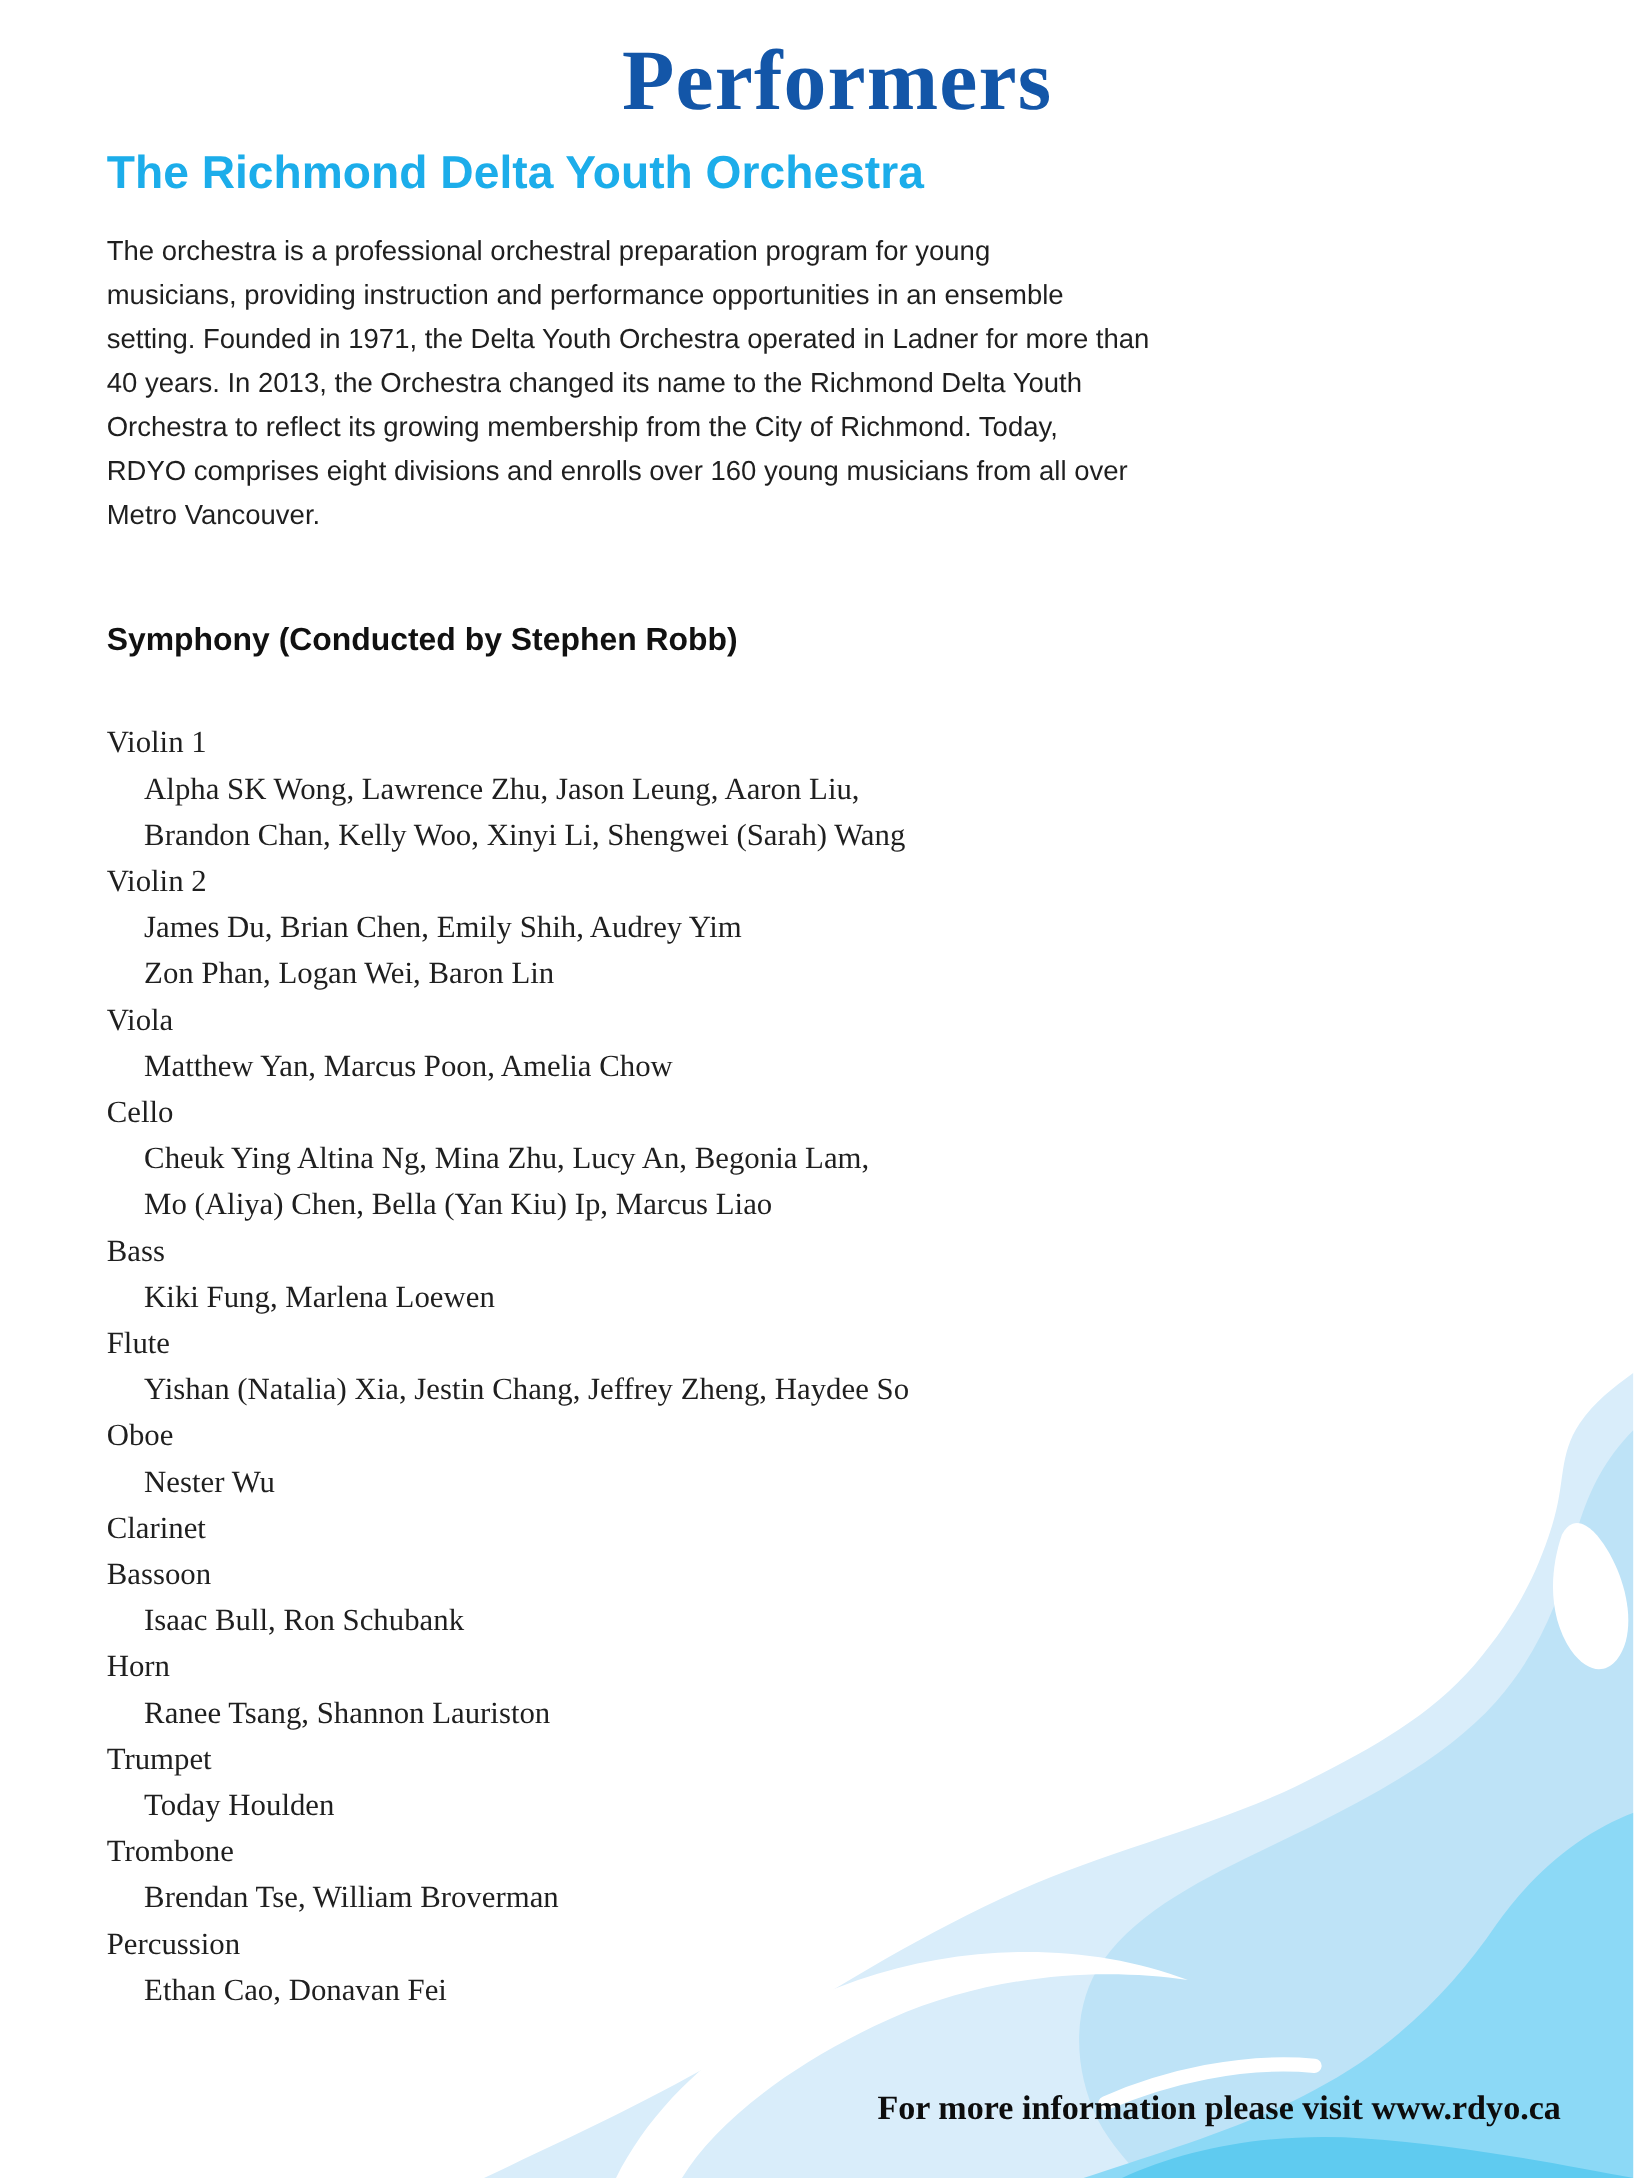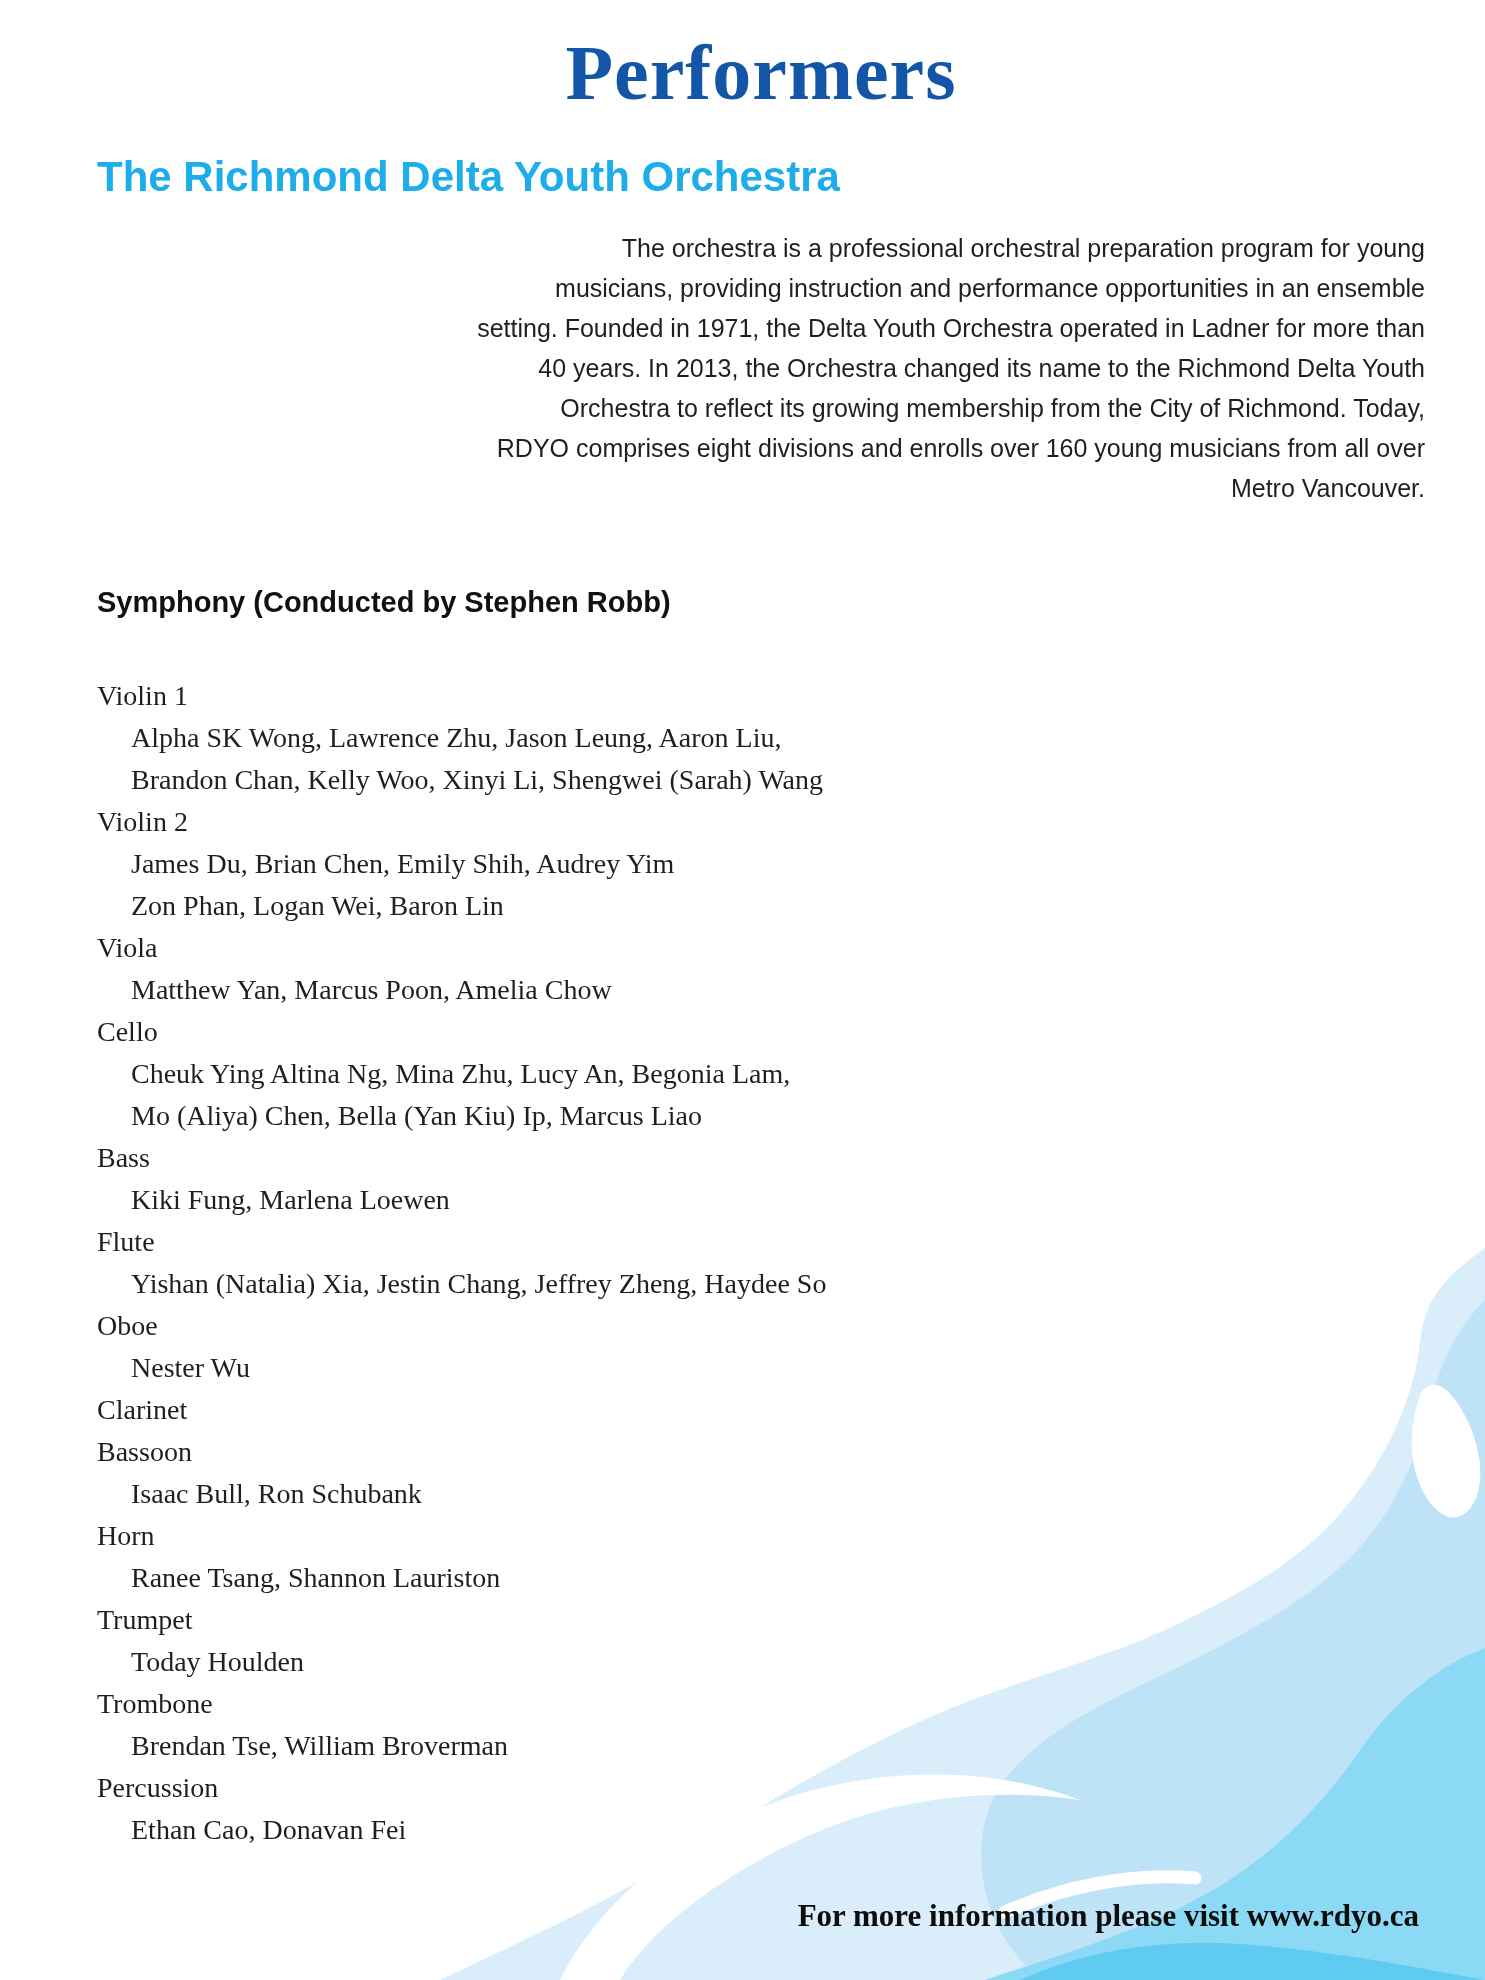--- a/index.html
+++ b/index.html
@@ -32,29 +32,29 @@
     letter-spacing: 1px;
     color: #1356a8;
     margin: 34px 0 0 0;
     text-align: center;
   }
   .subtitle {
     font-size: 42px;
     font-weight: bold;
     line-height: 1;
     color: #1cadea;
-    margin: 44px 0 0 0;
+    margin: 24px 0 0 0;
   }
   .intro {
     margin-top: 30px;
     font-size: 25px;
     line-height: 40px;
     color: #1f1f1f;
   }
-  .intro .intro-line { white-space: nowrap; text-align: right; }
+  .intro .intro-line { white-space: nowrap; }
   .ensemble {
     margin-top: 78px;
     font-size: 29px;
     font-weight: bold;
     color: #111111;
     white-space: nowrap;
   }
   .list {
     margin-top: 56px;
     font-size: 28px;

